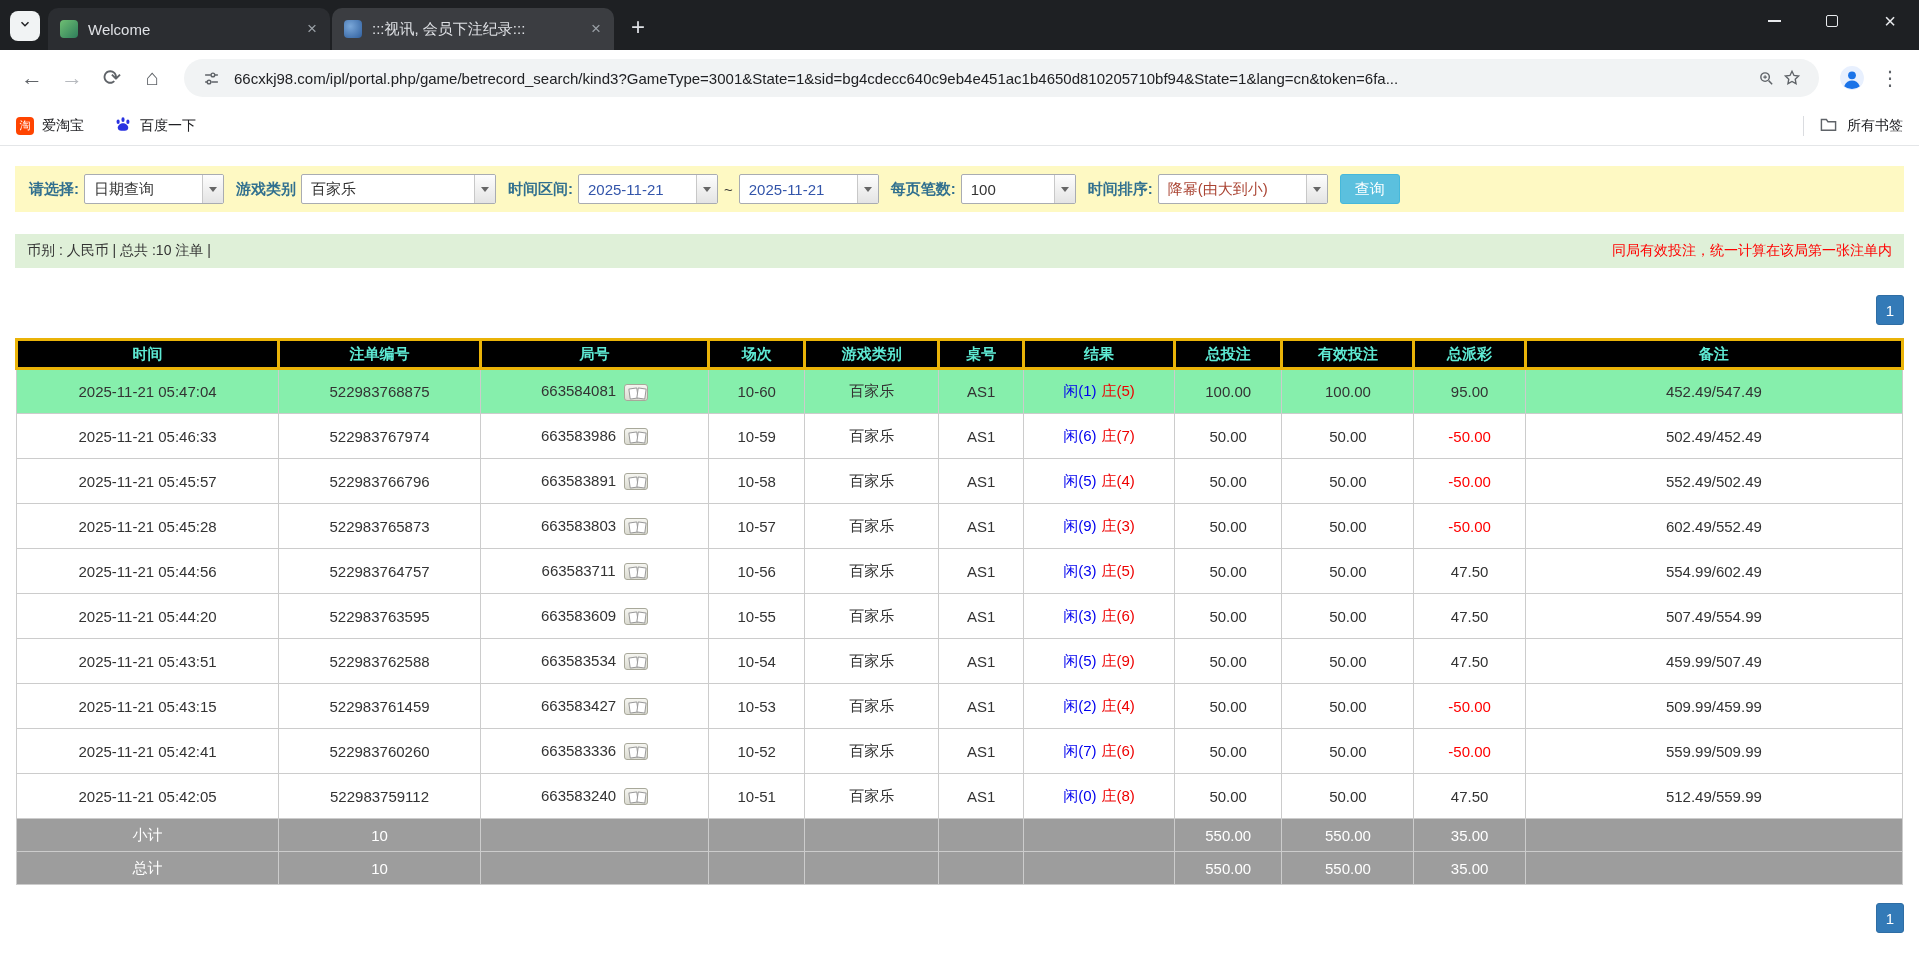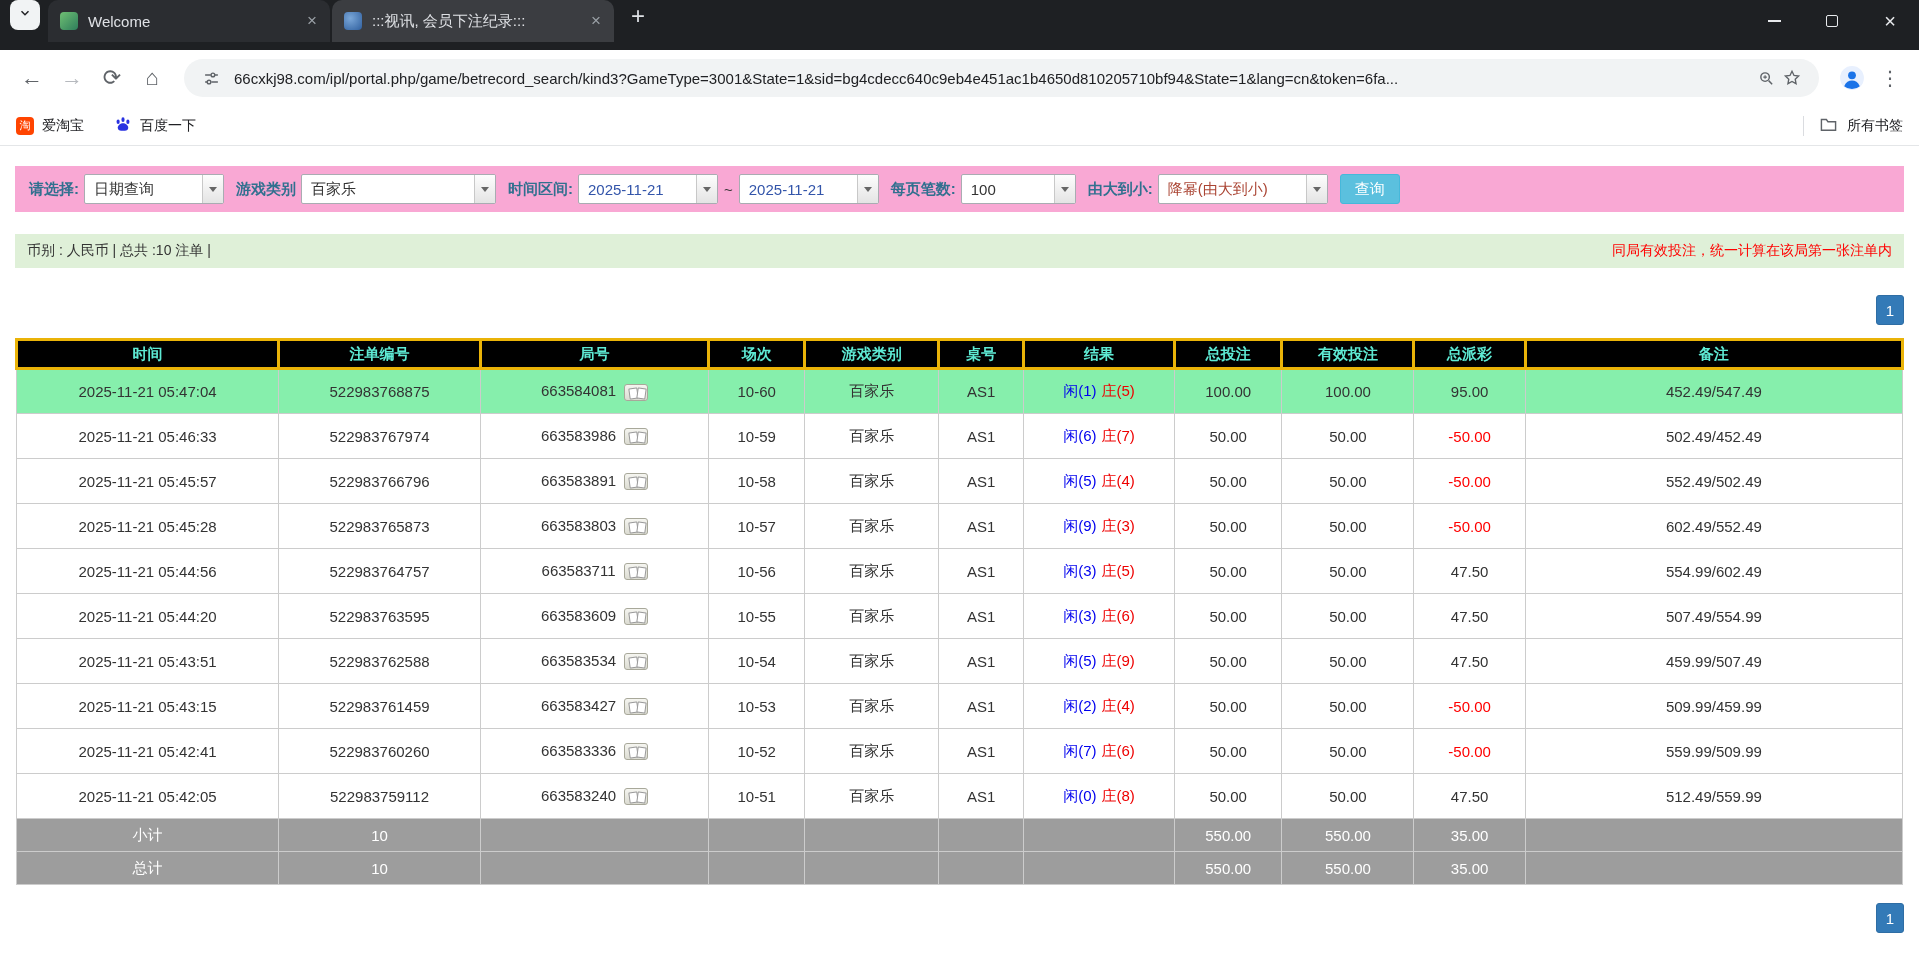--- a/index.html
+++ b/index.html
@@ -1,20 +1,20 @@
 <!DOCTYPE html>
 <html><head>
 <meta charset="utf-8">
 <style>
   * { box-sizing: border-box; margin: 0; padding: 0; }
   html, body { width: 1919px; height: 969px; overflow: hidden; background: #fff;
     font-family: "Liberation Sans", "DejaVu Sans", sans-serif; }
 
   
-  .tab-strip { height: 50px; background: #1e2023; display: flex; align-items: flex-start; padding: 0 0 0 10px; }
+  .tab-strip { height: 50px; background: #1e2023; display: flex; align-items: flex-end; padding: 0 0 0 10px; }
   .tab-search-btn { width: 30px; height: 30px; background: #f1f3f4; border-radius: 8px;
     display: flex; align-items: center; justify-content: center; margin: 0 8px 9px 0; cursor: pointer; }
   .tab { width: 282px; height: 42px; display: flex; align-items: center; padding: 0 8px 0 12px;
     color: #dfe1e5; font-size: 15px; border-radius: 10px 10px 0 0; cursor: pointer; }
   .tab.inactive { background: #2b2d31; margin-right: 2px; }
   .tab.active { background: #3b3d41; }
   .tab .favicon { width: 18px; height: 18px; margin-right: 10px; flex: 0 0 auto; border-radius: 4px; }
   .fav-welcome { background: linear-gradient(135deg, #6fbf73, #2e7d5b); }
   .fav-site { background: radial-gradient(circle at 35% 35%, #7aa7d8, #2f5f9e); border-radius: 50%; }
   .tab-title { flex: 1; overflow: hidden; white-space: nowrap; text-overflow: ellipsis; }
@@ -46,21 +46,21 @@
   .bm-item { display: flex; align-items: center; gap: 8px; margin-right: 30px; cursor: pointer; }
   .taobao-icon { width: 18px; height: 18px; background: #ff4400; border-radius: 4px; color: #fff;
     font-size: 11px; display: flex; align-items: center; justify-content: center; }
   .bm-right { margin-left: auto; display: flex; align-items: center; gap: 10px; cursor: pointer; }
   .bm-divider { width: 1px; height: 20px; background: #dadce0; margin-right: 6px; }
 
   
   .content { background: #fff; }
   .page-title { font-size: 20px; font-weight: 400; color: #222; margin: 22px 15px 0; }
 
-  .filter-bar { margin: 20px 15px 0; background: #f9a8d4; padding: 8px 12px; display: flex;
+  .filter-bar { margin: 20px 15px 0; background: #fef9c3; padding: 8px 12px; display: flex;
     align-items: center; font-size: 15px; }
   .flabel { color: #31708f; font-weight: bold; margin: 0 5px 0 12px; white-space: nowrap; }
   .flabel.first { margin-left: 2px; }
   .select { display: inline-flex; align-items: stretch; background: #fff; border: 1px solid #a9acb2;
     height: 30px; border-radius: 2px; cursor: pointer; overflow: hidden; }
   .select .val { display: flex; align-items: center; padding: 0 9px; white-space: nowrap; flex: 1;
     color: #333; }
   .select .val.date { color: #3355aa; }
   .select .val.sort { color: #aa4433; }
   .select .arrow { width: 21px; border-left: 1px solid #c8c8c8; background: linear-gradient(#fdfdfd, #e4e4e4);
@@ -234,21 +234,21 @@
         <span class="val date">2025-11-21</span>
         <span class="arrow"></span>
       </span>
 
       <span class="flabel">每页笔数:</span>
       <span class="select" style="width:115px">
         <span class="val">100</span>
         <span class="arrow"></span>
       </span>
 
-      <span class="flabel">由大到小:</span>
+      <span class="flabel">时间排序:</span>
       <span class="select" style="width:170px">
         <span class="val sort">降幂(由大到小)</span>
         <span class="arrow"></span>
       </span>
 
       <button class="query-btn">查询</button>
     </div>
 
     <div class="summary-bar">
       <span>币别 : 人民币 | 总共 :10 注单 |</span>

